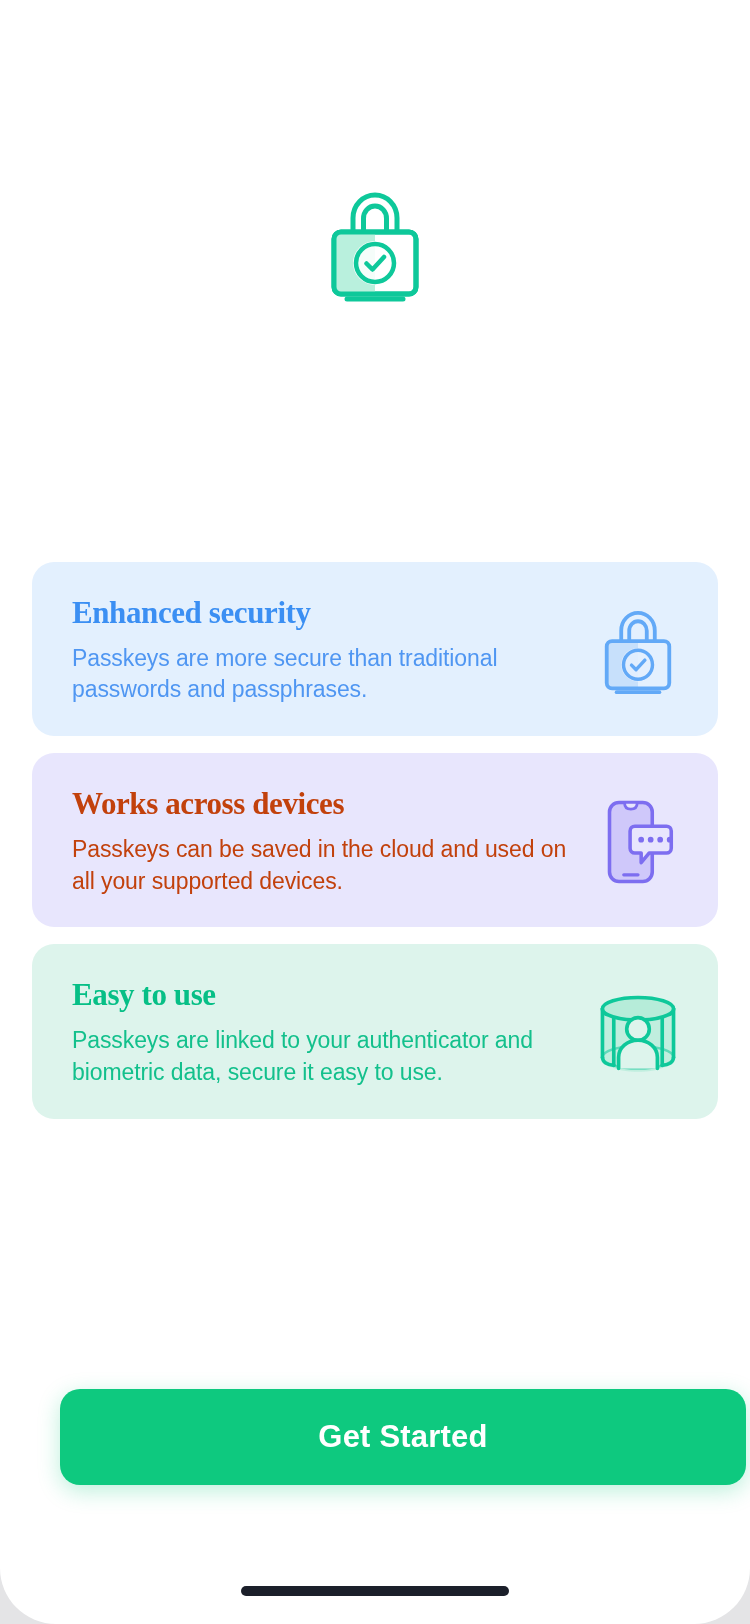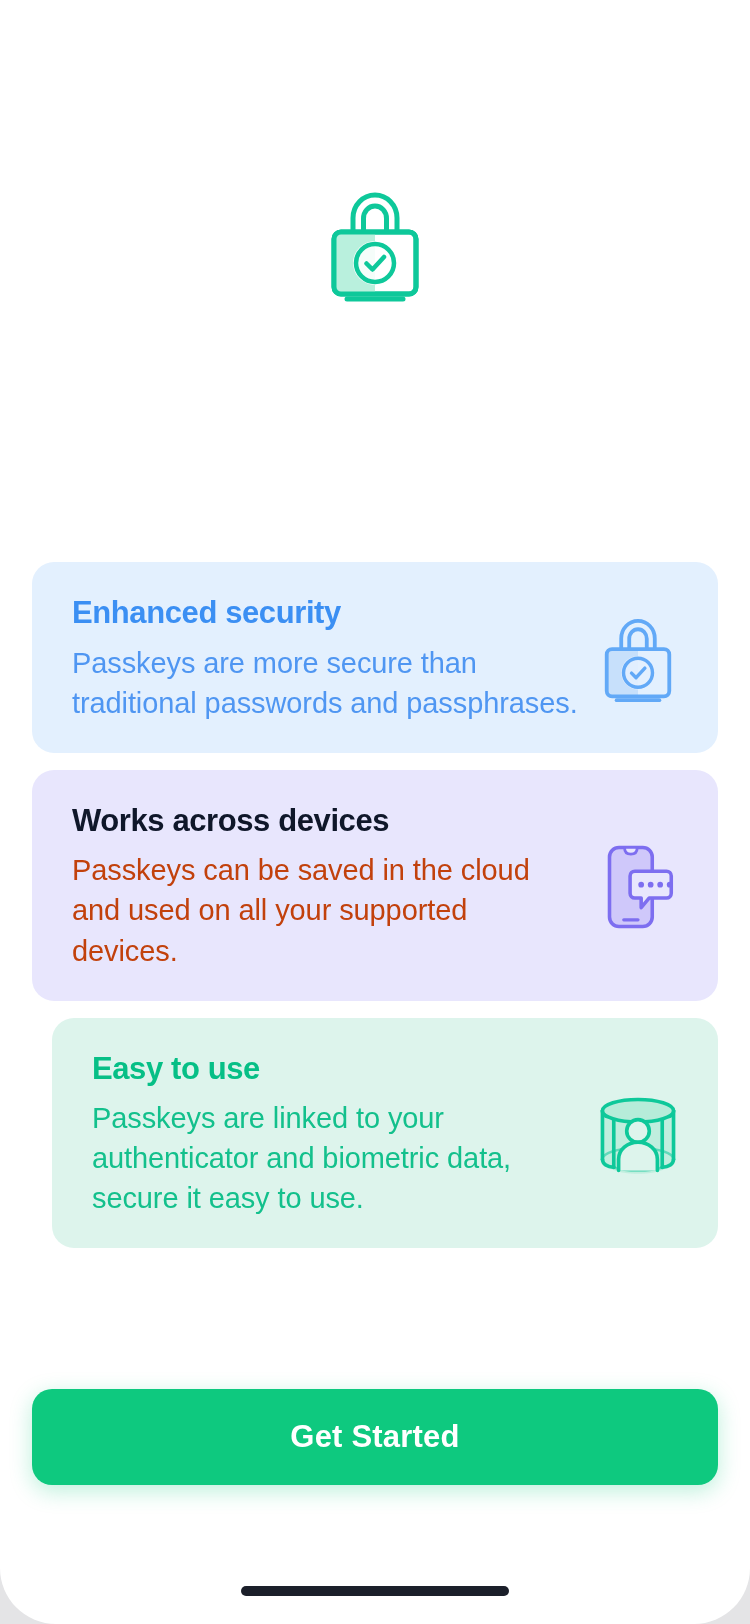--- a/index.html
+++ b/index.html
@@ -39,45 +39,46 @@
     min-height:168px;
     display:flex; align-items:flex-start;
   }
   .card-text { flex:1 1 auto; padding-right:16px; }
   .card-title {
     font-size:31px;
     font-weight:bold;
     letter-spacing:-0.4px;
     line-height:1.12;
     margin-bottom:12px;
+    font-family:Liberation Serif, serif;
   }
   .card-body {
-    font-size:29px;
+    font-size:23px;
     line-height:1.38;
     letter-spacing:-0.1px;
     white-space:pre-line;
   }
   .card-icon {
     flex:0 0 auto;
     width:84px; height:92px;
     display:flex; align-items:center; justify-content:center;
     align-self:center;
     margin-right:4px;
   }
   .card-icon svg { display:block; }
 
   .card--blue   { background:#e3f0fe; }
   .card--blue   .card-title { color:#3b8ff3; }
   .card--blue   .card-body  { color:#4f96f2; }
 
   .card--purple { background:#e8e6fd; }
-  .card--purple .card-title { color:#0f172a; }
+  .card--purple .card-title { color:#c2410c; }
   .card--purple .card-body  { color:#c2410c; }
 
-  .card--mint   { background:#ddf4ec;margin-left:20px; }
+  .card--mint   { background:#ddf4ec; }
   .card--mint   .card-title { color:#06bf86; }
   .card--mint   .card-body  { color:#13c08c; }
 
   
   #cta-wrap {
     position:absolute;
     left:32px; right:32px; top:1389px;
   }
   #cta {
     width:100%;
@@ -85,20 +86,21 @@
     border:none;
     border-radius:20px;
     background:#0ec97f;
     color:#ffffff;
     font-family:"Liberation Sans", sans-serif;
     font-size:31px;
     font-weight:bold;
     letter-spacing:0.2px;
     cursor:pointer;
     box-shadow:0 6px 22px rgba(14,201,127,0.28);
+    margin-left:28px;
   }
 
   
   #home-indicator {
     position:absolute;
     left:50%;
     transform:translateX(-50%);
     bottom:28px;
     width:268px; height:10px;
     border-radius:6px;

